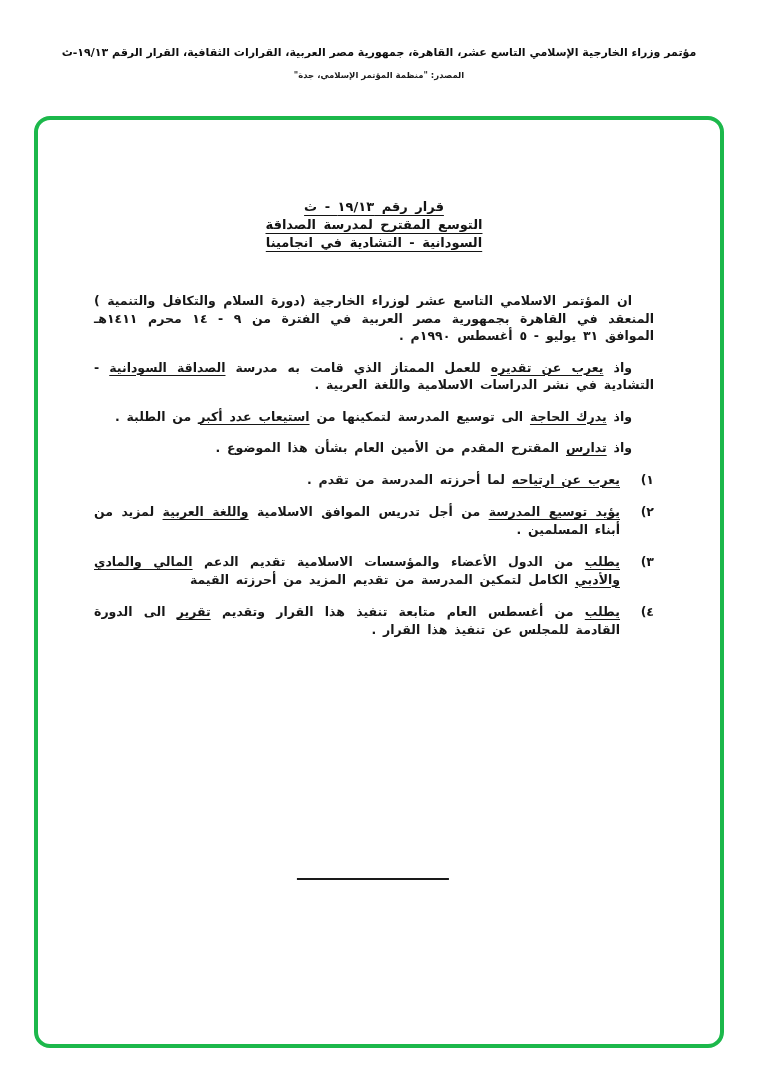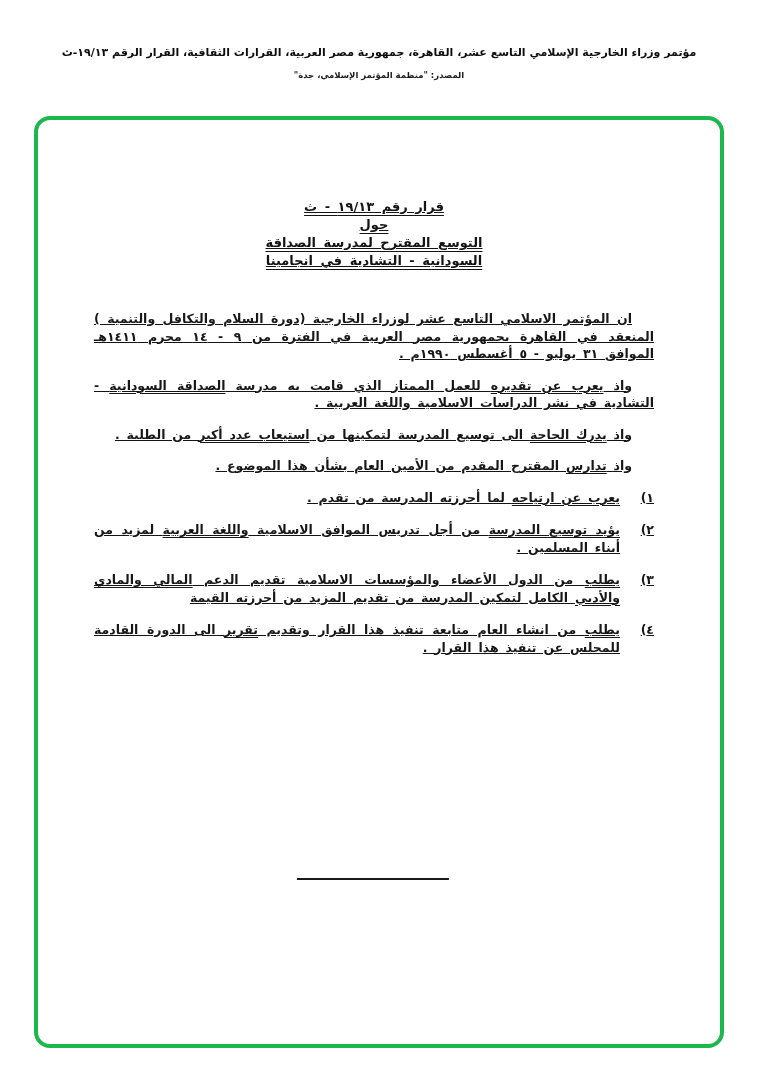--- a/index.html
+++ b/index.html
@@ -28,21 +28,20 @@
     top: 116px; left: 34px;
     width: 690px; height: 932px;
     border: 4px solid #1cb84b;
     border-radius: 16px;
     background: #ffffff;
   }
   .doc {
     position: absolute; inset: 0;
     padding: 78px 66px 16px 56px;
     direction: rtl;
-    text-decoration: underline;
   }
 
   
   .title-block { text-align: center; margin-bottom: 40px; }
   .title-line {
     font-size: 13px; font-weight: 700; line-height: 18px;
     word-spacing: 3px;
     text-decoration: underline;
     text-underline-offset: 3.5px;
     text-decoration-thickness: 1px;
@@ -85,21 +84,20 @@
 <header class="page-header">
   <div class="hline1" dir="rtl">مؤتمر وزراء الخارجية الإسلامي التاسع عشر، القاهرة، جمهورية مصر العربية، القرارات الثقافية، القرار الرقم ١٩/١٣-ث</div>
   <div class="hline2" dir="rtl">المصدر:  "منظمة المؤتمر الإسلامي، جدة"</div>
 </header>
 
 <div class="frame" style="border-color: rgb(28, 184, 75);">
   <div class="doc">
 
     <div class="title-block">
       <div class="title-line">قرار رقم ١٩/١٣ - ث</div>
-      <div class="title-line">حول</div>
       <div class="title-line">التوسع المقترح لمدرسة الصداقة</div>
       <div class="title-line">السودانية - التشادية في انجامينا</div>
     </div>
 
     <div class="body-text">
       <div>
           <p class="para"><span>ان المؤتمر الاسلامي التاسع عشر لوزراء الخارجية (دورة السلام والتكافل والتنمية ) المنعقد في القاهرة بجمهورية مصر العربية في الفترة من ٩ - ١٤ محرم ١٤١١هـ الموافق ٣١ يوليو - ٥ أغسطس ١٩٩٠م .</span></p>
           <p class="para"><span>واذ </span><span class="u">يعرب عن تقديره</span><span> للعمل الممتاز الذي قامت به مدرسة </span><span class="u">الصداقة السودانية</span><span> - التشادية في نشر الدراسات الاسلامية واللغة العربية .</span></p>
           <p class="para"><span>واذ </span><span class="u">يدرك الحاجة</span><span> الى توسيع المدرسة لتمكينها من </span><span class="u">استيعاب عدد أكبر</span><span> من الطلبة .</span></p>
           <p class="para"><span>واذ </span><span class="u">تدارس</span><span> المقترح المقدم من الأمين العام بشأن هذا الموضوع .</span></p>
@@ -112,20 +110,20 @@
           <div class="item">
             <span class="item-num">٢)</span>
             <div class="item-text"><span class="u">يؤيد توسيع المدرسة</span><span> من أجل تدريس الموافق الاسلامية </span><span class="u">واللغة العربية</span><span> لمزيد من أبناء المسلمين .</span></div>
           </div>
           <div class="item">
             <span class="item-num">٣)</span>
             <div class="item-text"><span class="u">يطلب</span><span> من الدول الأعضاء والمؤسسات الاسلامية تقديم الدعم </span><span class="u">المالي والمادي والأدبي</span><span> الكامل لتمكين المدرسة من تقديم المزيد من أحرزته القيمة</span></div>
           </div>
           <div class="item">
             <span class="item-num">٤)</span>
-            <div class="item-text"><span class="u">يطلب</span><span> من انشاء العام متابعة تنفيذ هذا القرار وتقديم </span><span class="u">تقرير</span><span> الى الدورة القادمة للمجلس عن تنفيذ هذا القرار .</span></div>
+            <div class="item-text"><span class="u">يطلب</span><span> من أغسطس العام متابعة تنفيذ هذا القرار وتقديم </span><span class="u">تقرير</span><span> الى الدورة القادمة للمجلس عن تنفيذ هذا القرار .</span></div>
           </div>
         </div>
     </div>
 
     <div class="sig-line"></div>
   </div>
 </div>
 
 </body></html>

